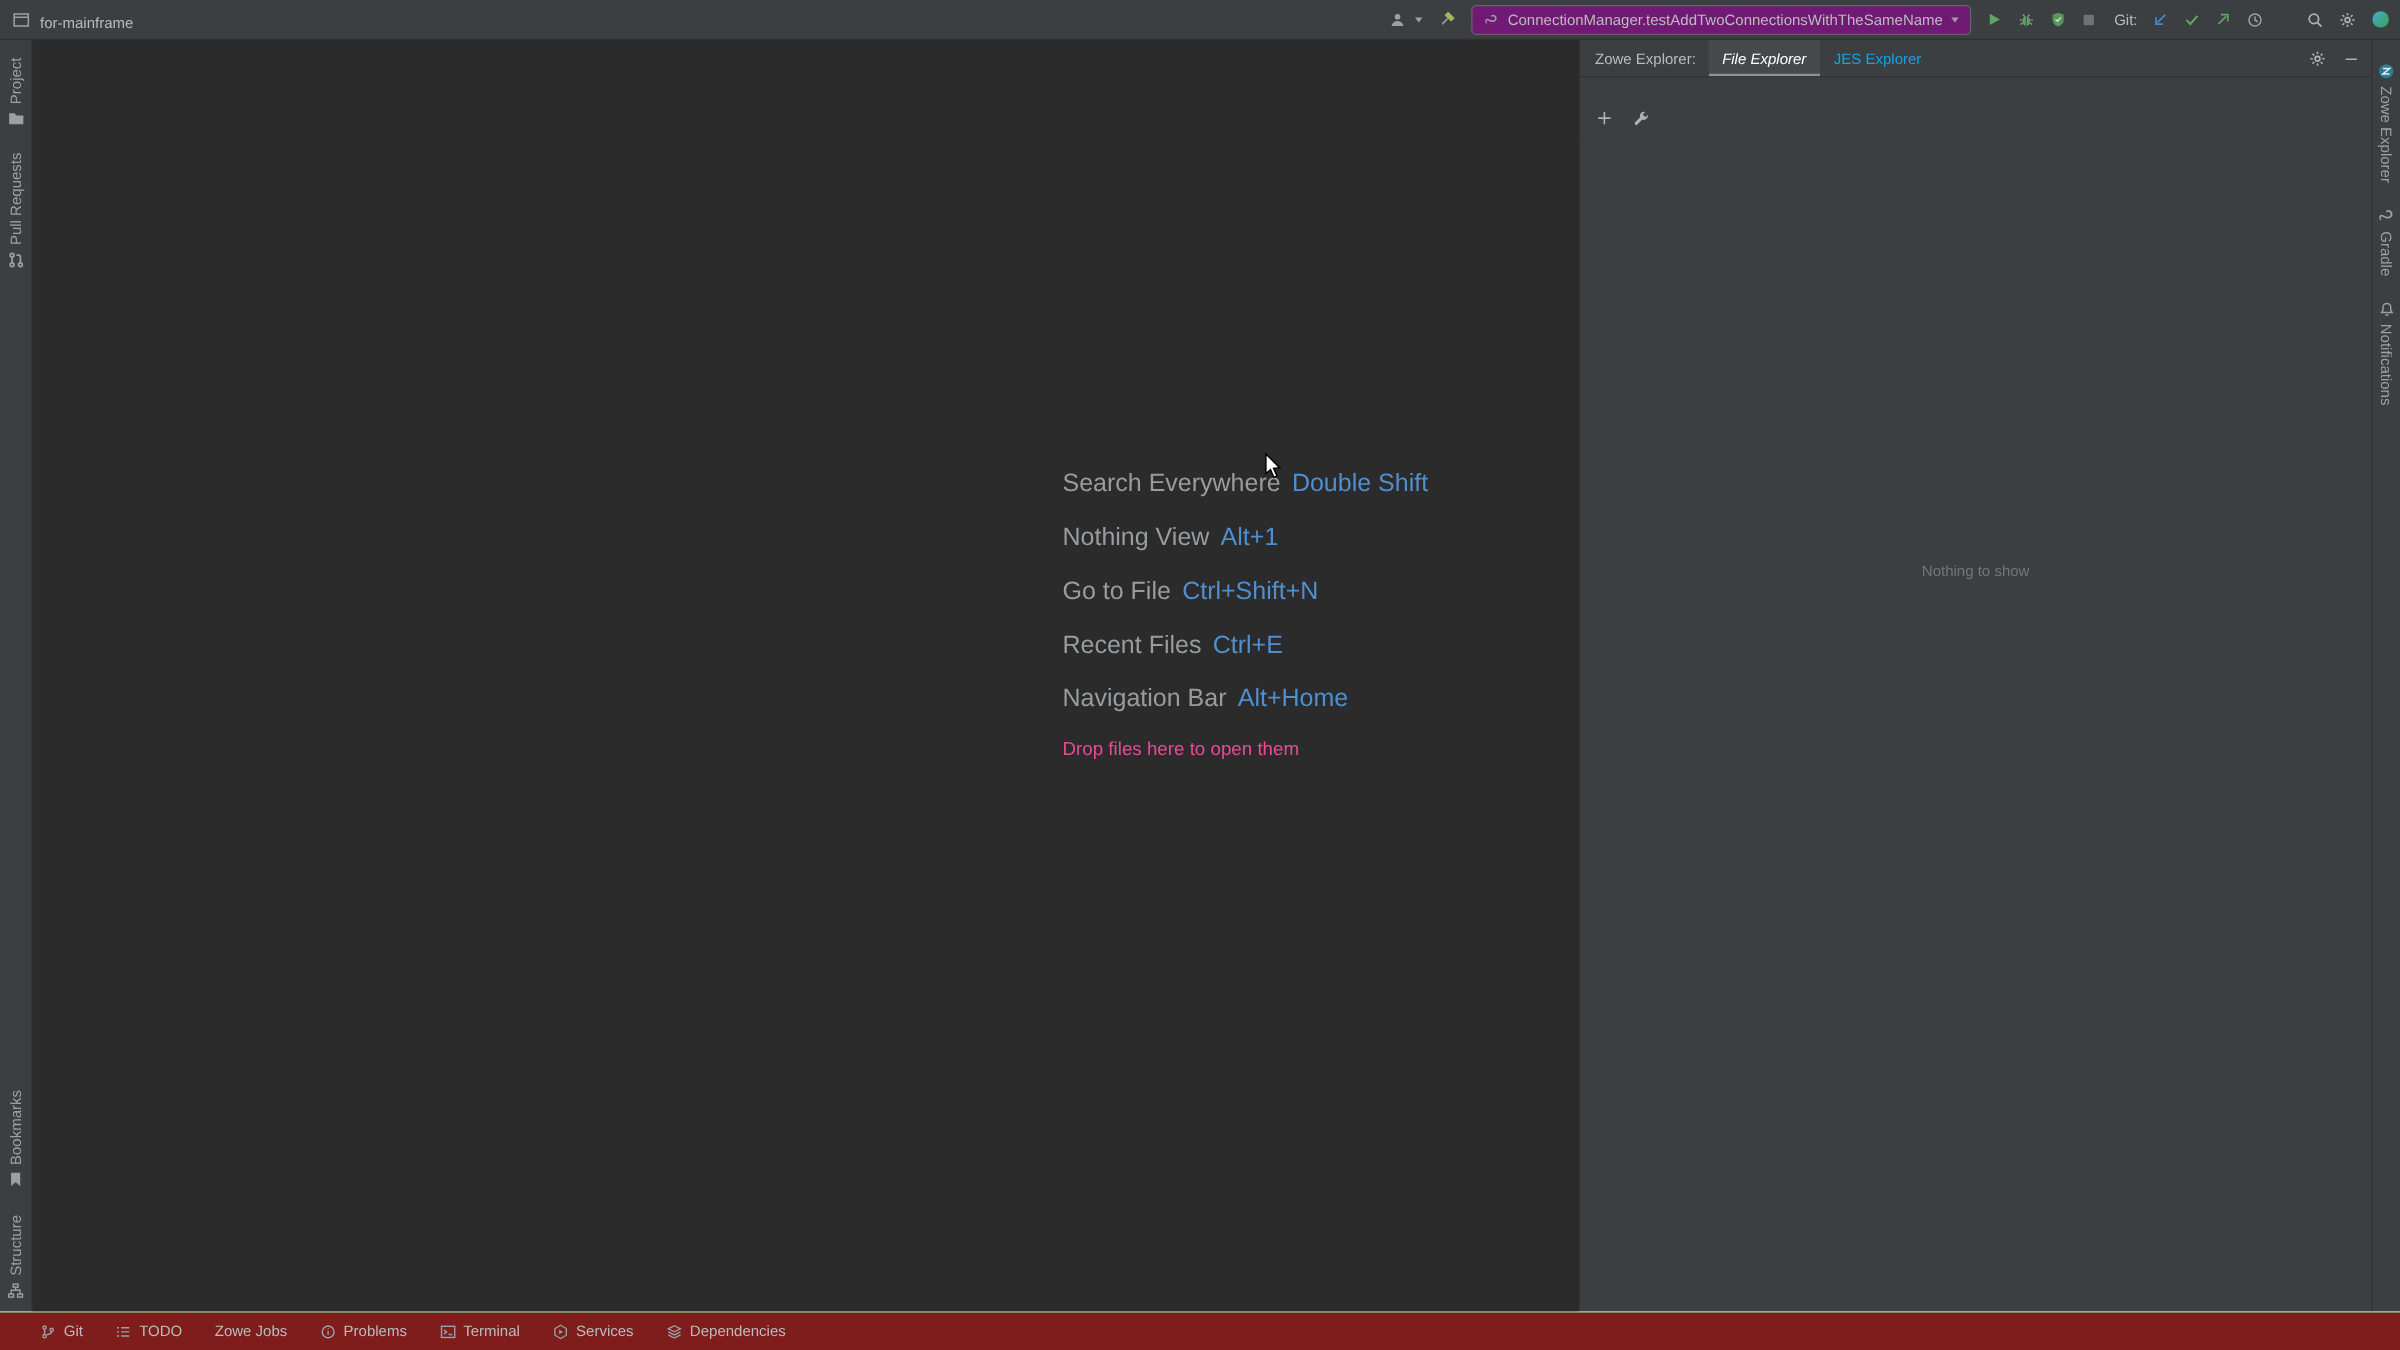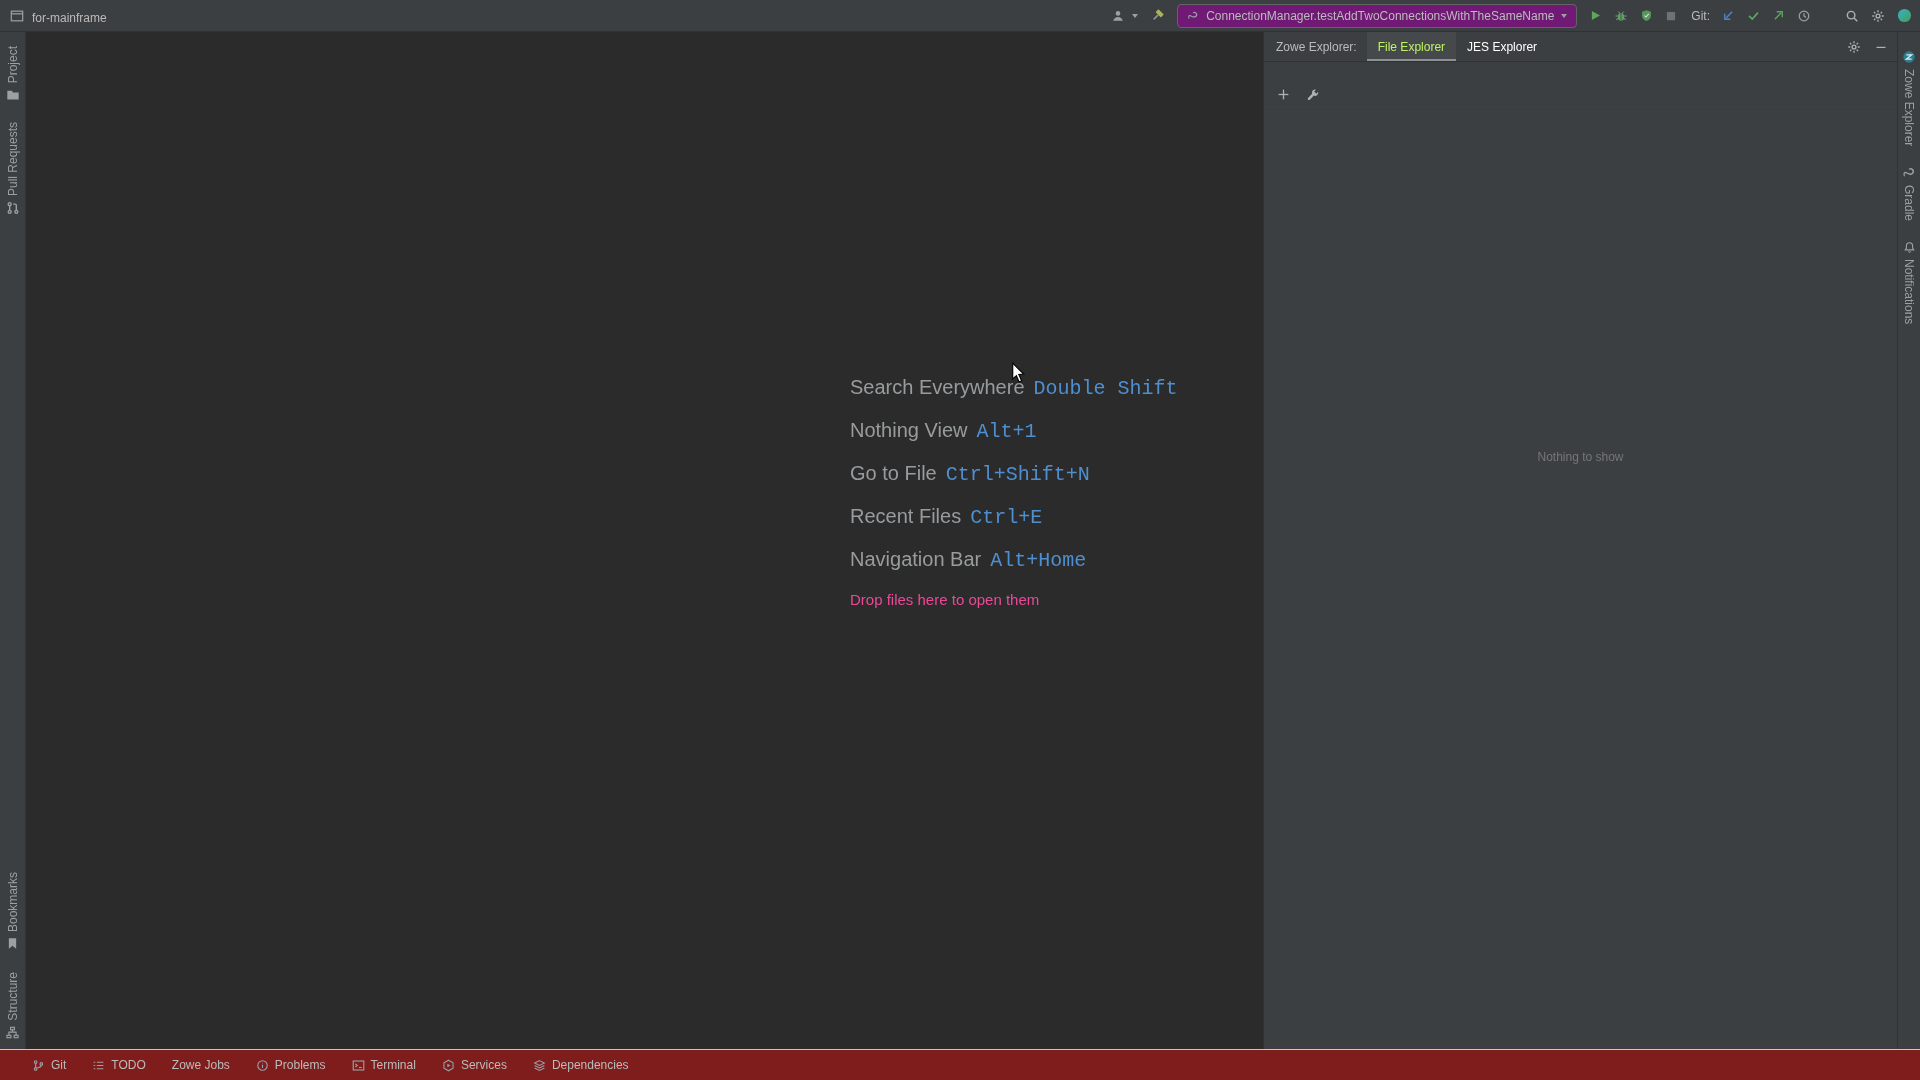--- a/index.html
+++ b/index.html
@@ -36,32 +36,32 @@
   .stripe.right .stripe-group.top{padding-top:18px;gap:20px;}
   .vbtn{display:flex;flex-direction:column;align-items:center;gap:5px;color:#9da0a3;font-size:12px;cursor:default;}
   .vlabel{writing-mode:vertical-rl;white-space:nowrap;}
   .rot180{transform:rotate(180deg);}
 
   
   .editor{flex:1;position:relative;background:#2b2b2b;}
   .hints{position:absolute;left:824px;top:344px;}
   .hint-row{display:flex;align-items:baseline;gap:9px;height:20px;margin-bottom:23px;font-size:20px;}
   .hint-action{color:#999c9e;}
-  .hint-keys{color:#4f8fd0;font-family:Liberation Mono, monospace;}
+  .hint-keys{color:#4f8fd0;}
   .drop-hint{color:#ec4899;font-size:15px;}
   .cursor{position:absolute;left:984px;top:330px;}
 
   
   .panel{width:634px;min-width:634px;background:#3c3f41;border-left:1px solid #323232;
     display:flex;flex-direction:column;gap:18px;}
   .panel-header{height:30px;min-height:30px;display:flex;align-items:center;
     padding:0 10px 0 12px;border-bottom:1px solid #323232;}
   .panel-title{color:#bbbbbb;margin-right:10px;}
-  .panel-tab{height:100%;display:flex;align-items:center;padding:0 11px;color:#ffffff;cursor:default;}
-  .panel-tab.selected{color:#bef264;background:#46494b;box-shadow:inset 0 -2px 0 #8e9193;}
+  .panel-tab{height:100%;display:flex;align-items:center;padding:0 11px;color:#0ea5e9;cursor:default;}
+  .panel-tab.selected{color:#ffffff;background:#46494b;box-shadow:inset 0 -2px 0 #8e9193;font-style:italic;}
   .panel-header-actions{margin-left:auto;display:flex;align-items:center;gap:14px;}
   .panel-toolbar{height:30px;min-height:30px;display:flex;align-items:center;gap:16px;
     padding:0 13px;border-bottom:1px solid #3a3d3f;}
   .panel-empty{flex:1;display:flex;justify-content:center;}
   .empty-text{margin-top:322px;color:#747678;}
 
   
   .bottombar{height:31px;min-height:31px;background:#7f1d1d;border-top:1px solid #86efac;
     display:flex;align-items:center;padding-left:32px;gap:26px;}
   .bb-item{display:flex;align-items:center;gap:6px;color:#bbbbbb;cursor:default;}

